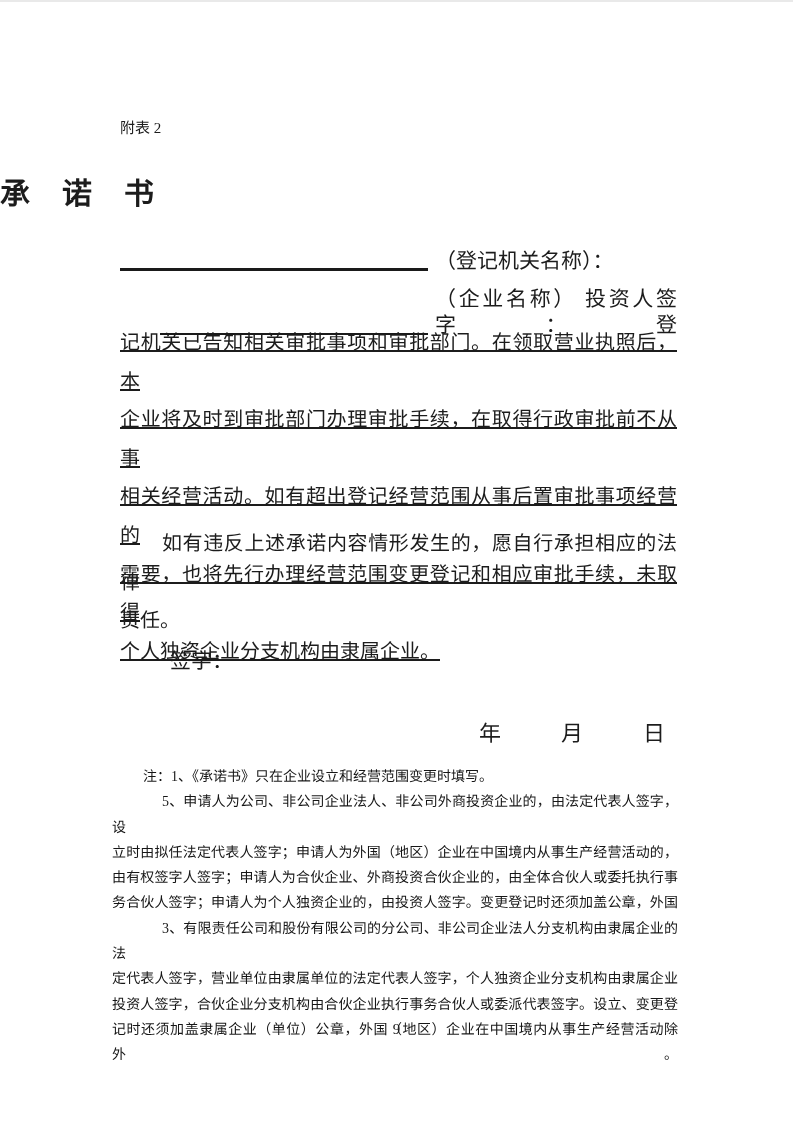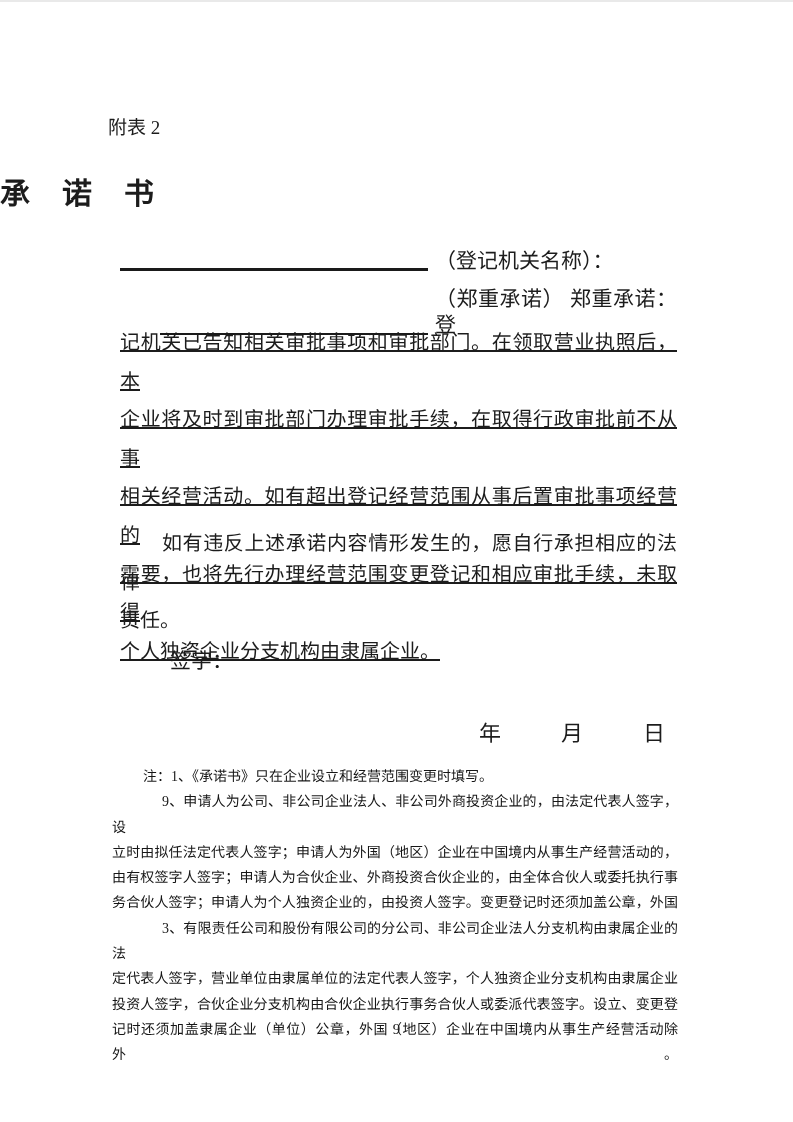--- a/index.html
+++ b/index.html
@@ -9,22 +9,22 @@
     background:#ffffff;
     overflow:hidden;
     font-family:"Liberation Serif","DejaVu Serif",serif;
     color:#1c1c1c;
   }
   .scan-edge {
     position:absolute; top:0; left:0; width:100%; height:2px;
     background:#e9e9e9;
   }
   .fubiao {
-    position:absolute; left:108px; top:117px;
-    font-size:19px; line-height:22px;
+    position:absolute; left:120px; top:117px;
+    font-size:15px; line-height:22px;
   }
   .doc-title {
     position:absolute; left:0; top:169px; width:100%;
     font-size:30px; font-weight:700;
     letter-spacing:1px;
   }
   .fill-row {
     position:absolute; left:120px; width:557px;
     display:flex; align-items:flex-end;
     font-size:21px; line-height:26px;
@@ -81,21 +81,21 @@
 
   <div class="doc-title">承　诺　书</div>
 
   <div class="fill-row fill-row-1">
     <span class="blank blank-1"></span>
     <span class="fill-label">（登记机关名称）：</span>
   </div>
 
   <div class="fill-row fill-row-2">
     <span class="blank blank-2"></span>
-    <span class="fill-label fill-label-2">（郑重承诺） 郑重承诺：登</span>
+    <span class="fill-label fill-label-2">（企业名称） 投资人签字：登</span>
   </div>
 
   <div class="para para-body">
 
   <div class="tline jline">记机关已告知相关审批事项和审批部门。在领取营业执照后，本</div>
       <div class="tline jline">企业将及时到审批部门办理审批手续，在取得行政审批前不从事</div>
       <div class="tline jline">相关经营活动。如有超出登记经营范围从事后置审批事项经营的</div>
       <div class="tline jline">需要，也将先行办理经营范围变更登记和相应审批手续，未取得</div>
       <div class="tline">个人独资企业分支机构由隶属企业。</div>
     </div>
@@ -110,21 +110,21 @@
 
   <div class="date-row">
     <span>年</span>
     <span>月</span>
     <span>日</span>
   </div>
 
   <div class="notes">
 
   <div class="tline i1">注：1、《承诺书》只在企业设立和经营范围变更时填写。</div>
-      <div class="tline i2 jline">9、申请人为公司、非公司企业法人、非公司外商投资企业的，由法定代表人签字，设</div>
+      <div class="tline i2 jline">5、申请人为公司、非公司企业法人、非公司外商投资企业的，由法定代表人签字，设</div>
       <div class="tline jline">立时由拟任法定代表人签字；申请人为外国（地区）企业在中国境内从事生产经营活动的，</div>
       <div class="tline jline">由有权签字人签字；申请人为合伙企业、外商投资合伙企业的，由全体合伙人或委托执行事</div>
       <div class="tline jline">务合伙人签字；申请人为个人独资企业的，由投资人签字。变更登记时还须加盖公章，外国</div>
       <div class="tline i2 jline">3、有限责任公司和股份有限公司的分公司、非公司企业法人分支机构由隶属企业的法</div>
       <div class="tline jline">定代表人签字，营业单位由隶属单位的法定代表人签字，个人独资企业分支机构由隶属企业</div>
       <div class="tline jline">投资人签字，合伙企业分支机构由合伙企业执行事务合伙人或委派代表签字。设立、变更登</div>
       <div class="tline jline">记时还须加盖隶属企业（单位）公章，外国（地区）企业在中国境内从事生产经营活动除外。</div>
     </div>
 
   <div class="page-number">9</div>

